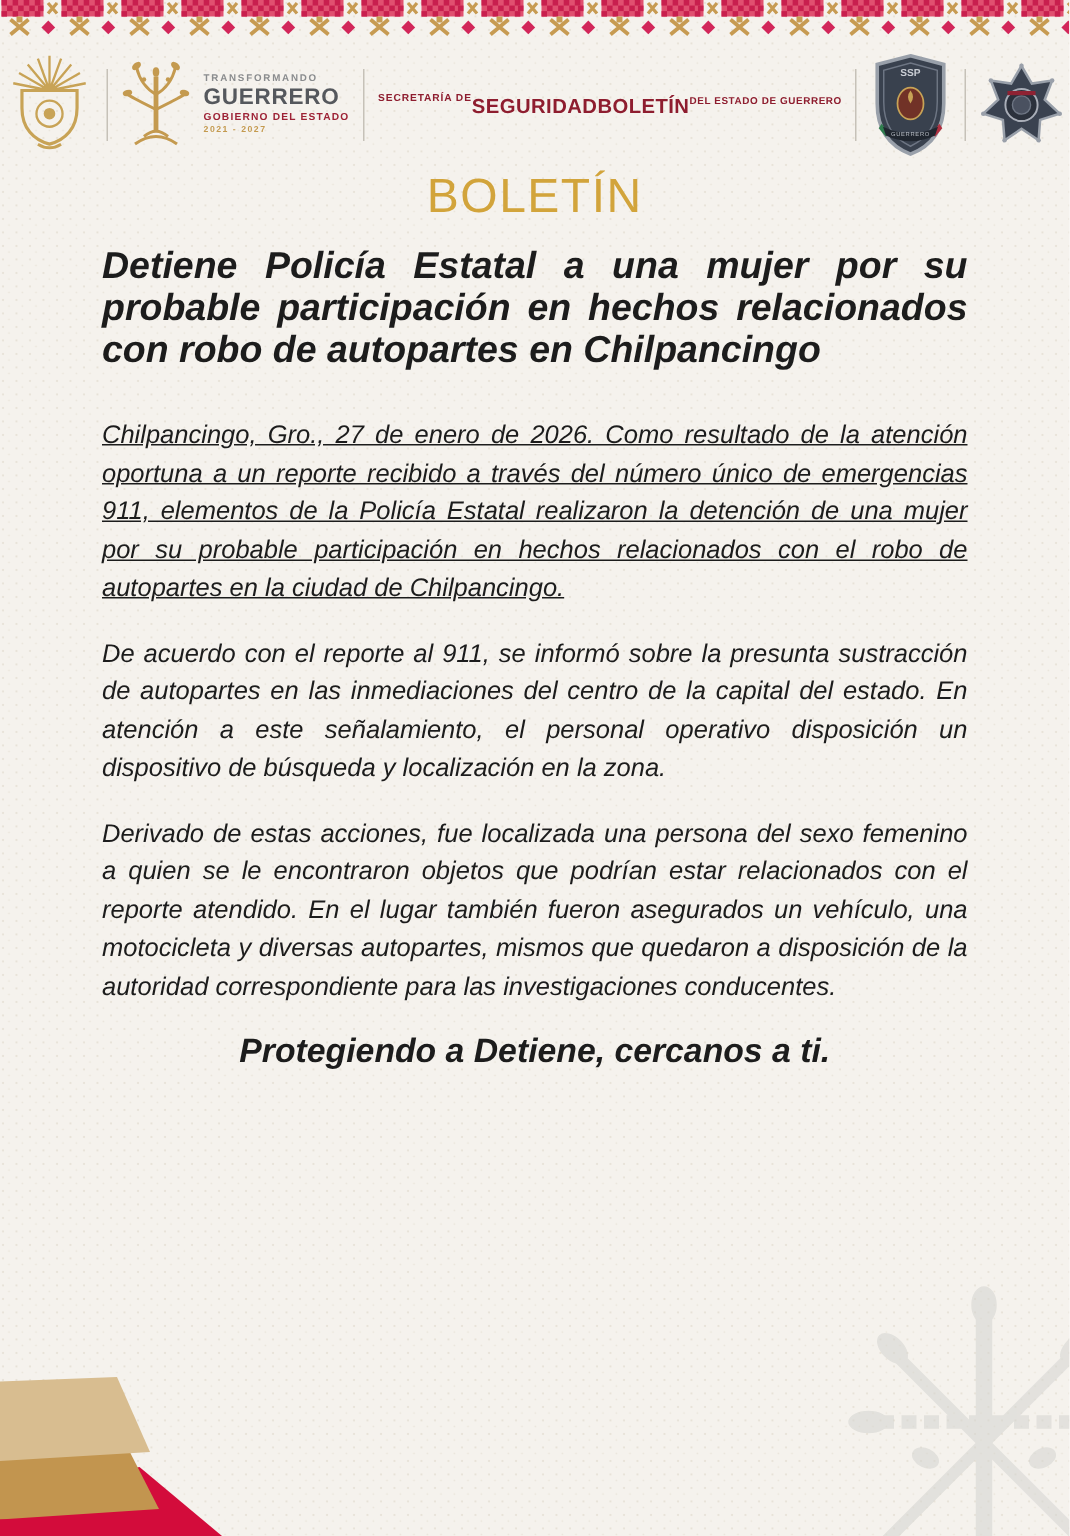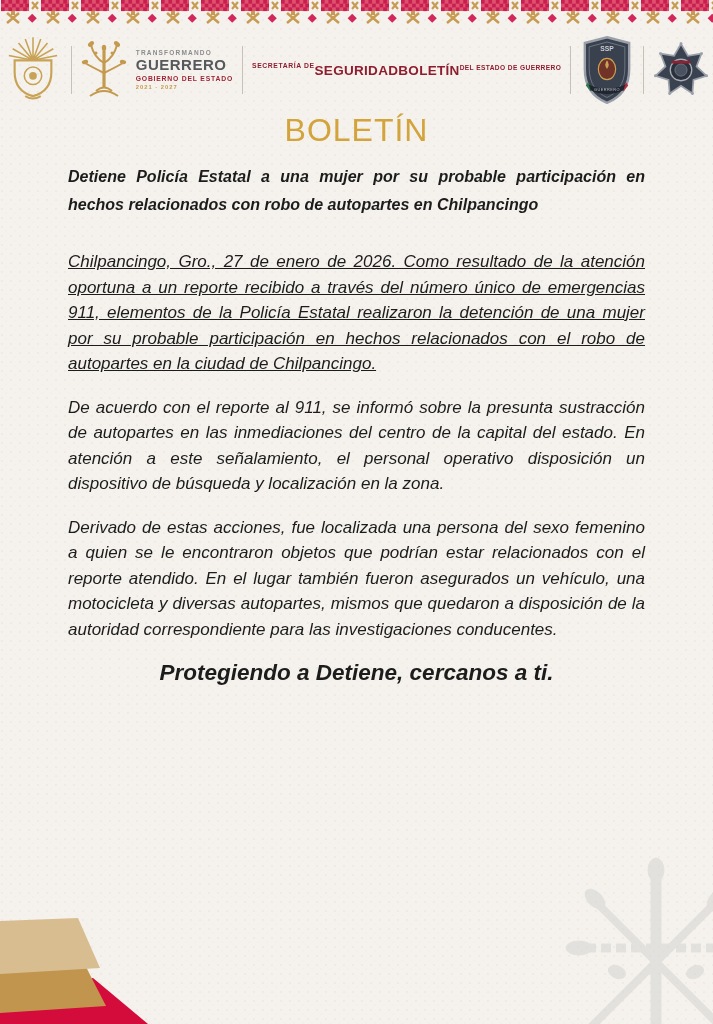--- a/index.html
+++ b/index.html
@@ -40,21 +40,21 @@
   .title {
     margin-top: 4px;
     text-align: center;
     font-size: 32px;
     font-weight: normal;
     letter-spacing: 1px;
     color: #D2A43B;
   }
   .headline {
     margin: 14px 68px 0 68px;
-    font-size: 16px;
+    font-size: 25px;
     line-height: 28px;
     font-weight: bold;
     font-style: italic;
     text-align: justify;
   }
   .bodytext { margin: 0 68px; }
   .bodytext p {
     margin: 0 0 18px 0;
     font-size: 17px;
     line-height: 25.5px;

